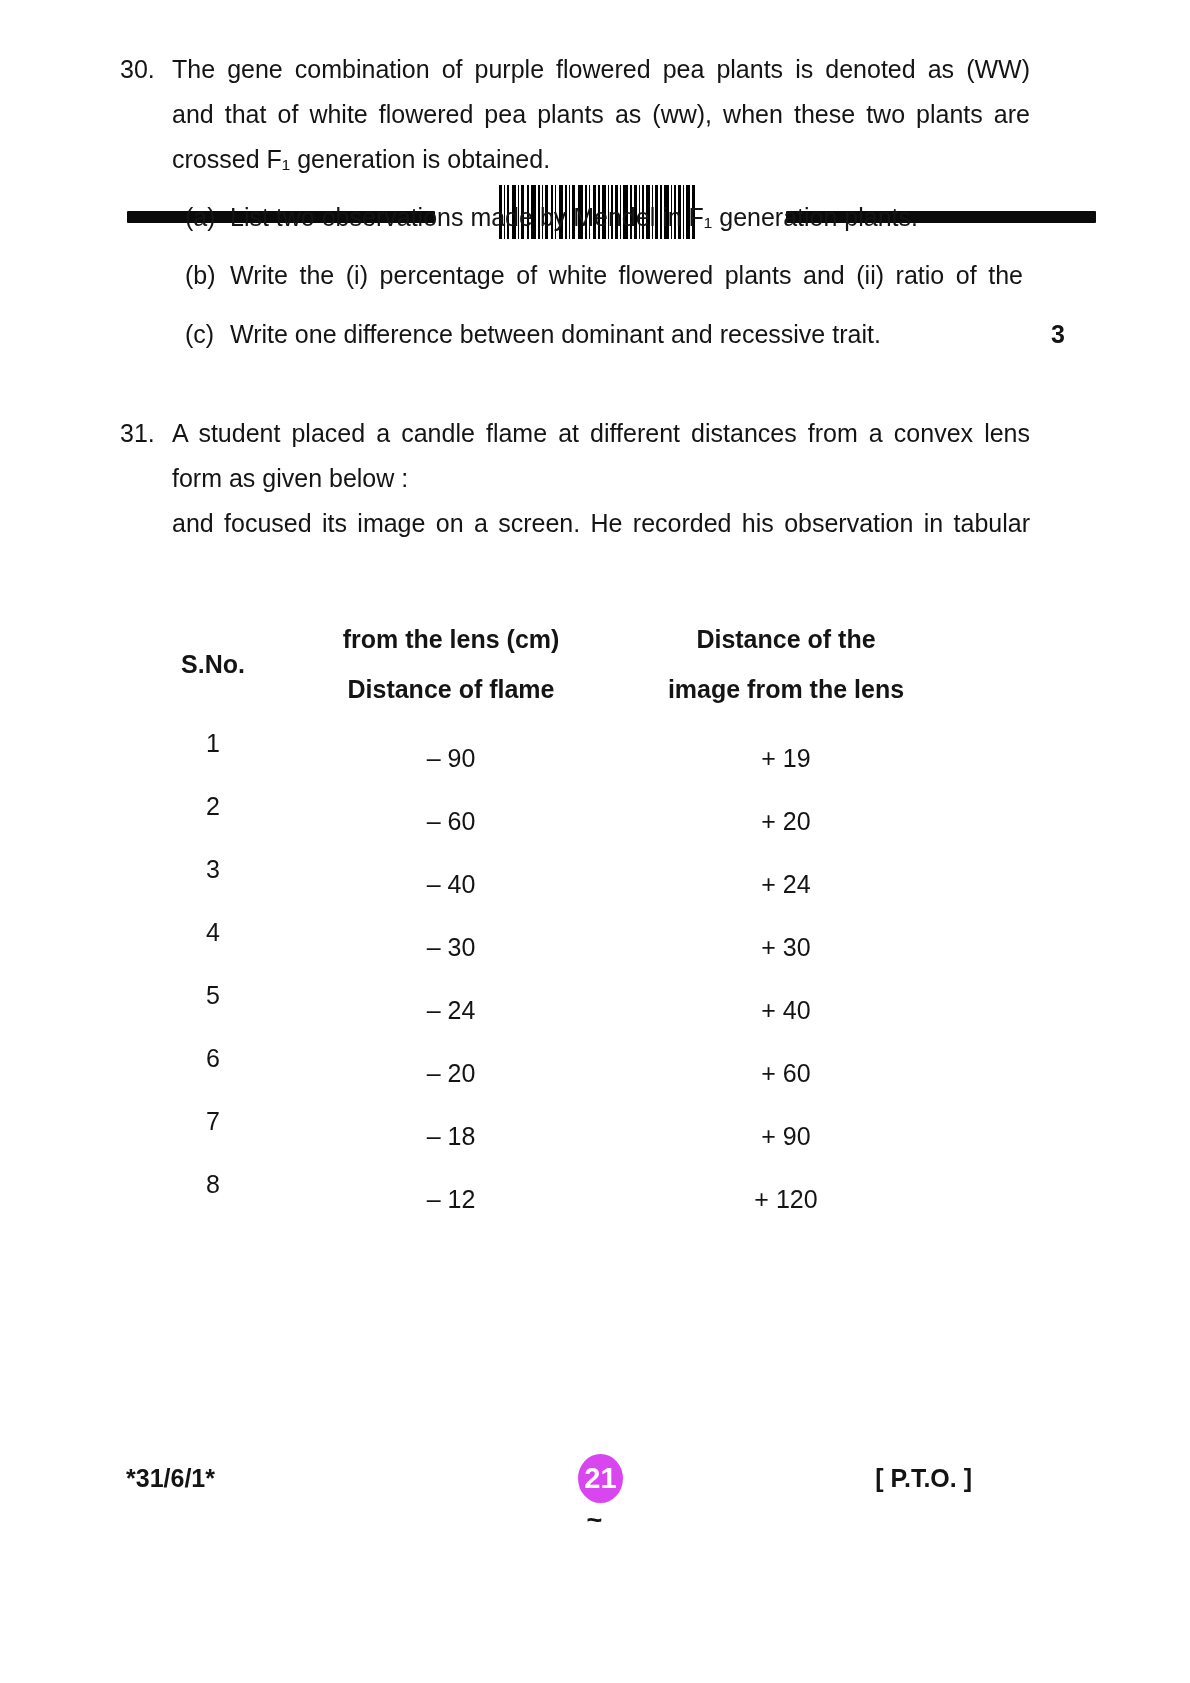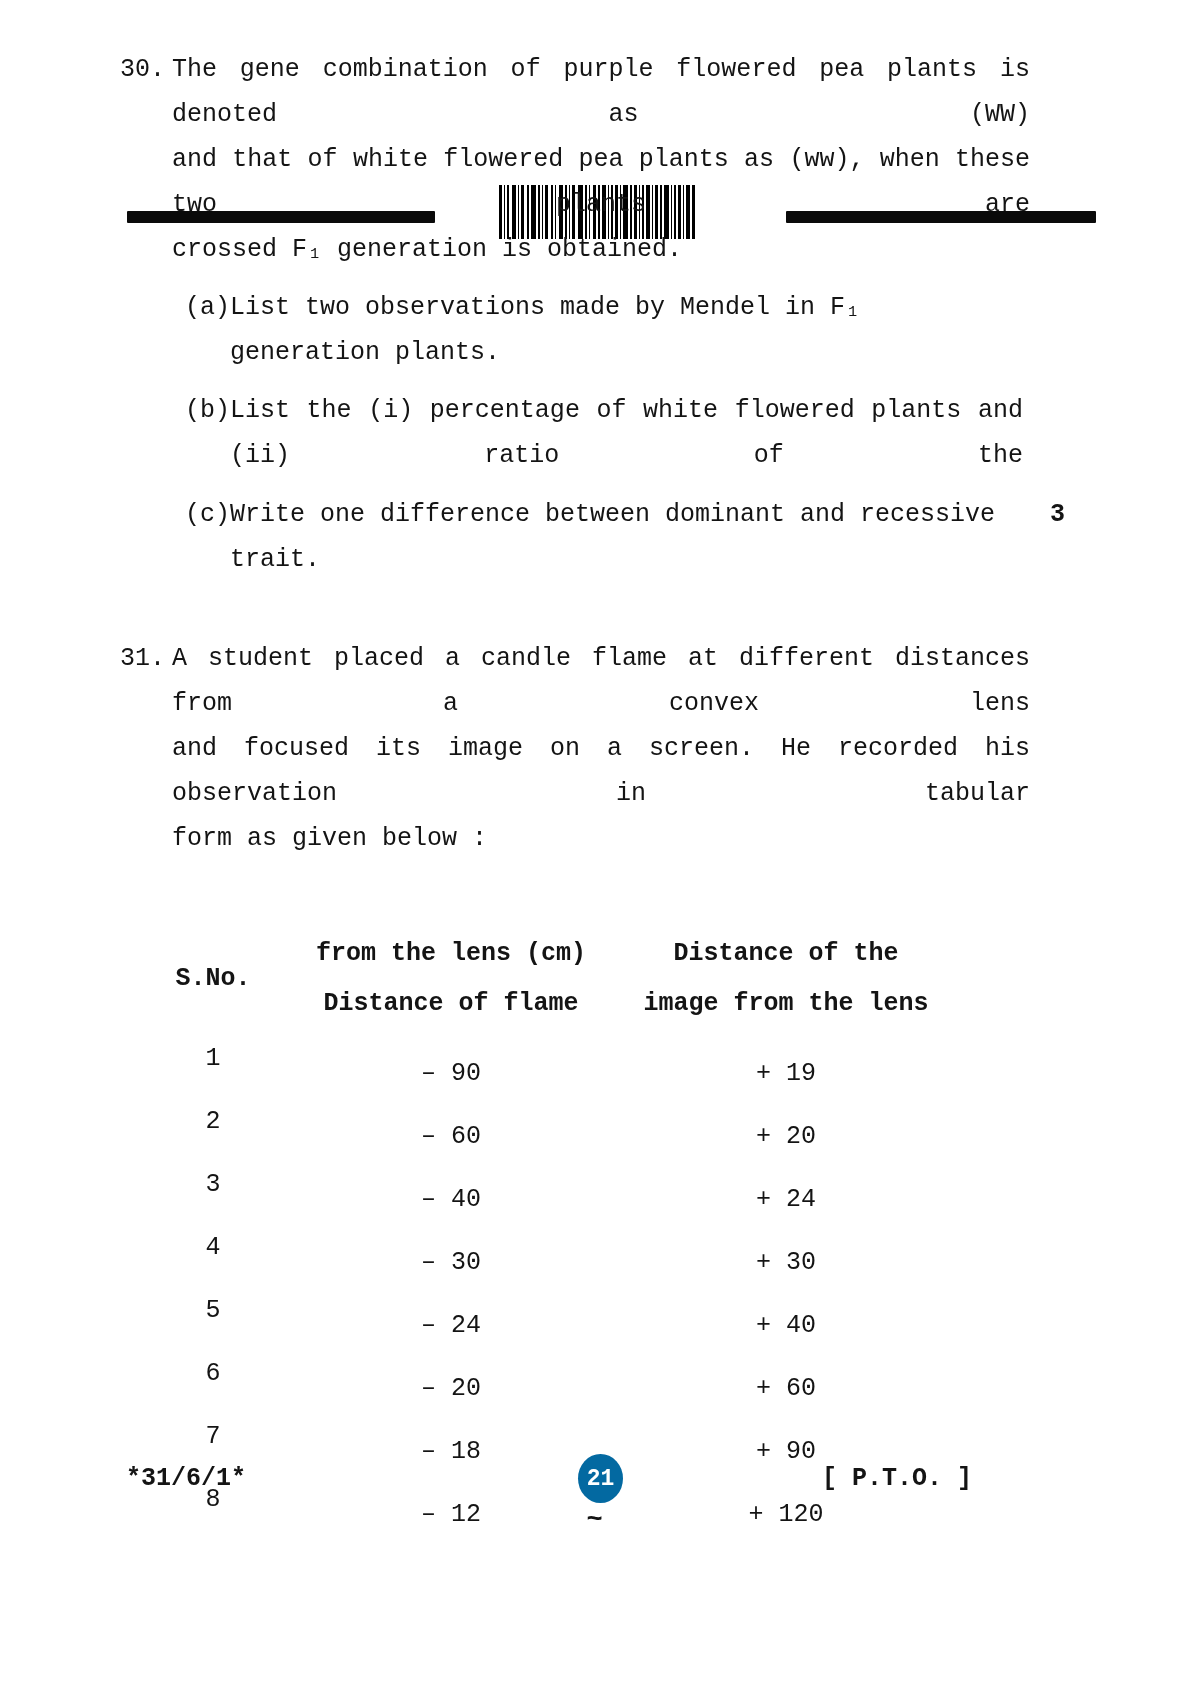--- a/index.html
+++ b/index.html
@@ -2,21 +2,21 @@
 <html><head>
 <meta charset="utf-8">
 <style>
   html,body{margin:0;padding:0;background:#e8e8e8;}
   .page{
     position:relative;
     width:1190px;height:1683px;
     margin:0 auto;
     background:#ffffff;
     color:#141414;
-    font-family:Liberation Mono, monospace;
+    font-family:Liberation Sans, sans-serif;
     font-size:25px;
     overflow:hidden;
   }
   
   .top-band{
     position:absolute;top:183px;left:0;width:1190px;height:58px;
   }
   .rule{
     position:absolute;top:28px;height:12px;background:#0a0a0a;border-radius:1px;
   }
@@ -49,22 +49,22 @@
   .t-body{margin-top:14px;}
   .d-row{height:63px;}
   .c-sno{text-align:center;padding-top:1px;}
   .c-val{text-align:center;padding-top:16px;}
   
   .footer{position:absolute;left:0;top:1452px;width:1088px;height:56px;}
   .paper-code{position:absolute;left:126px;top:12px;font-weight:bold;}
   .pto{position:absolute;right:116px;top:12px;font-weight:bold;}
   .page-badge{
     position:absolute;left:578px;top:2px;width:45px;height:49px;
-    background:#0369a1;border-radius:50%;
-    color:#ffffff;font-weight:bold;font-size:23px;
+    background:#d946ef;border-radius:50%;
+    color:#ffffff;font-weight:bold;font-size:29px;
     display:flex;align-items:center;justify-content:center;
   }
   .squiggle{
     position:absolute;left:0;top:1505px;width:1190px;
     text-align:center;font-weight:bold;font-size:27px;letter-spacing:1px;
   }
 </style>
 </head>
 <body>
 
@@ -134,41 +134,41 @@
       <div>(a)</div>
       <div>
         <div class="line">List two observations made by Mendel in F₁ generation plants.</div>
       </div>
       <div class="marks"></div>
     </div>
 
     <div class="part part-b">
       <div>(b)</div>
       <div>
-        <div class="line just">List the (i) percentage of white flowered plants and (ii) ratio of the</div>
+        <div class="line just">Write the (i) percentage of white flowered plants and (ii) ratio of the</div>
       </div>
       <div class="marks"></div>
     </div>
 
     <div class="part part-c">
       <div>(c)</div>
       <div>
         <div class="line">Write one difference between dominant and recessive trait.</div>
       </div>
       <div class="marks">3</div>
     </div>
   </div>
 
   <div class="question q31">
     <div class="q-head">
       <div class="q-num">31.</div>
       <div class="q-body">
         <div class="line just">A student placed a candle flame at different distances from a convex lens</div>
+        <div class="line">form as given below :</div>
         <div class="line just">and focused its image on a screen. He recorded his observation in tabular</div>
-        <div class="line">form as given below :</div>
       </div>
     </div>
   </div>
 
   <div class="obs-table">
     <div class="t-row t-head">
       <div class="cell sno-head">S.No.</div>
       <div class="cell">
         <div>from the lens (cm)</div>
         <div>Distance of flame</div>

